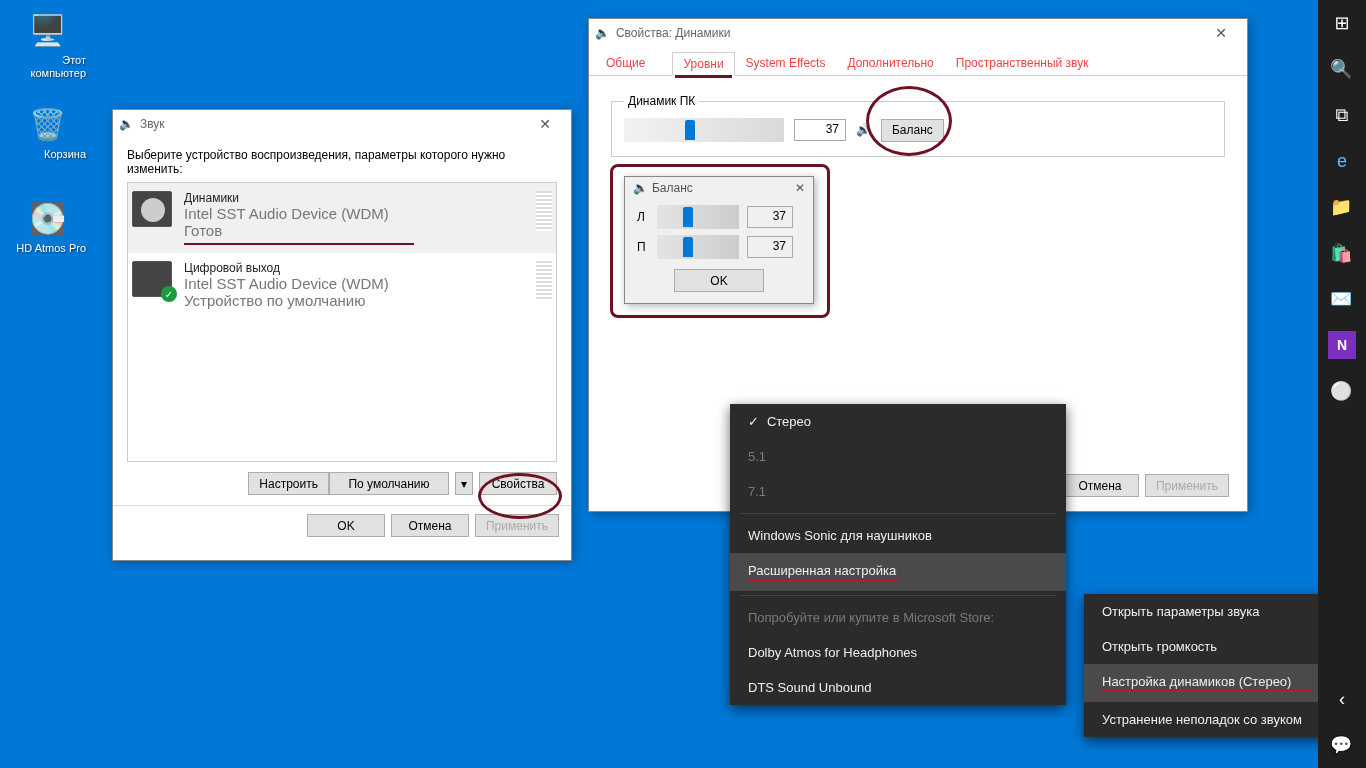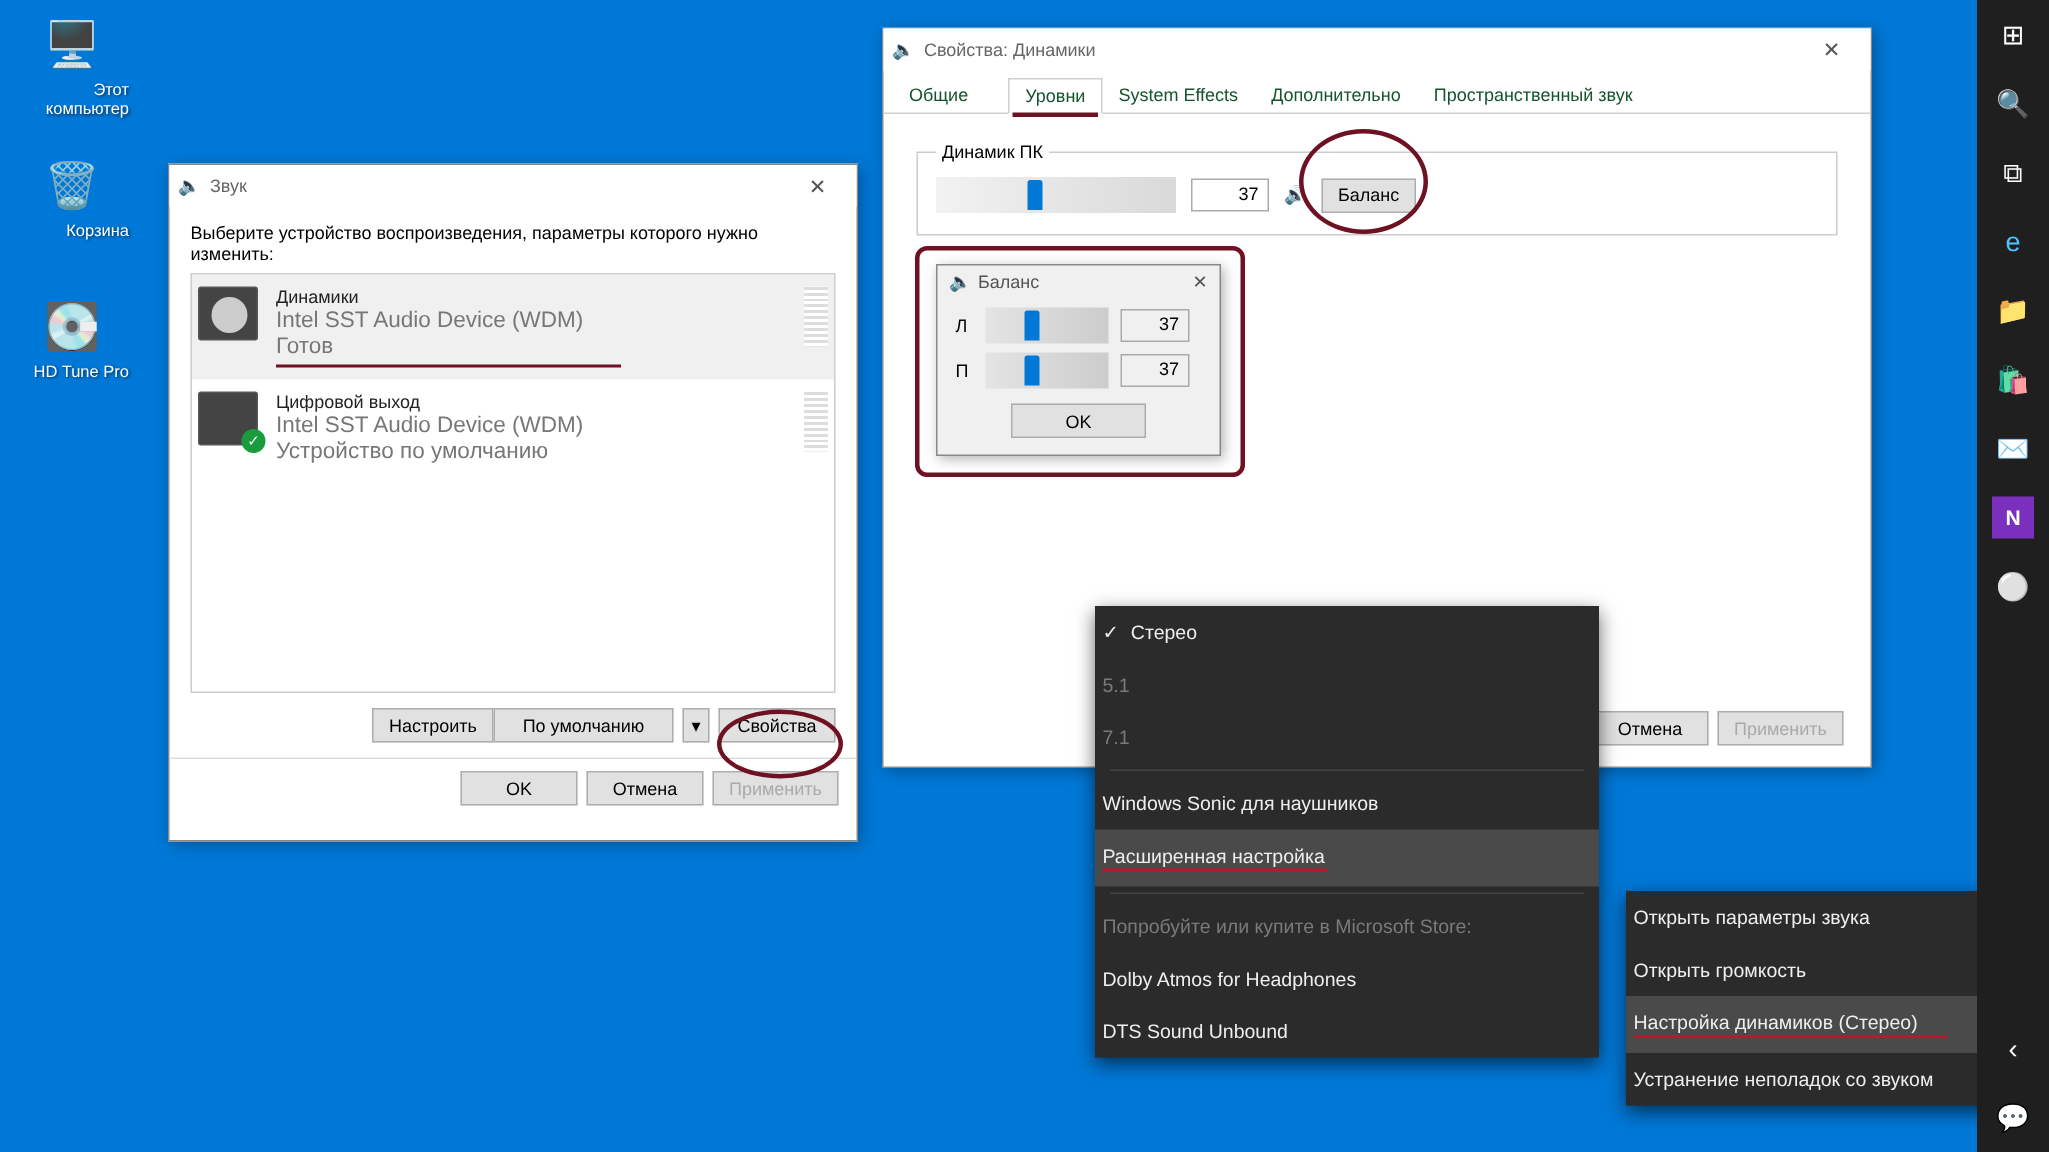--- a/index.html
+++ b/index.html
@@ -9,21 +9,21 @@
 .desktop-icon { position: absolute; width: 76px; text-align: center; color: #fff; font-size: 11px; }
 .desktop-icon .icon-img { width: 40px; height: 40px; margin: 0 auto 4px; display: flex; align-items: center; justify-content: center; font-size: 30px; }
 .desktop-icon .label { text-shadow: 1px 1px 2px rgba(0,0,0,.6); line-height: 1.2; text-align: right; }
 
 
 .window { position: absolute; background: #fff; border: 1px solid #888; box-shadow: 2px 2px 10px rgba(0,0,0,.3); }
 .titlebar { display: flex; align-items: center; justify-content: space-between; height: 28px; padding: 0 6px; background: #fff; }
 .titlebar .left { display: flex; align-items: center; gap: 6px; color: #666; font-size: 12px; }
 .titlebar .close-btn { width: 40px; text-align: center; color: #555; font-size: 14px; cursor: default; }
 .tabs { display: flex; border-bottom: 1px solid #d0d0d0; padding: 4px 6px 0; gap: 0; }
-.tab { padding: 4px 10px; font-size: 12px; border: 1px solid transparent; border-bottom: none; color: #14532d; cursor: default; }
+.tab { padding: 4px 10px; font-size: 12px; border: 1px solid transparent; border-bottom: none; color: #ef4444; cursor: default; }
 .tab.active { background: #fff; border: 1px solid #d0d0d0; border-bottom: 1px solid #fff; position: relative; top: 1px; }
 .content { padding: 10px 14px; font-size: 12px; }
 .device-row { display: flex; align-items: flex-start; gap: 12px; padding: 8px 4px; }
 .device-row.selected { background: #f0f0f0; }
 .device-icon { width: 40px; height: 36px; background: #444; border: 1px solid #555; border-radius: 2px; position: relative; flex-shrink: 0; }
 .device-icon.spk::after { content: ""; position: absolute; width: 24px; height: 24px; border-radius: 50%; background: #ccc; top: 6px; left: 8px; }
 .device-text { flex: 1; }
 .device-name { color: #222; font-size: 12px; }
 .device-sub { color: #777; font-size: 15px; }
 .level-meter { width: 16px; height: 40px; background: repeating-linear-gradient(180deg,#ddd 0,#ddd 2px,#fff 2px,#fff 4px); }
@@ -36,21 +36,21 @@
 .slider-thumb { position: absolute; width: 10px; height: 20px; background: #0078d7; top: 2px; left: 38%; border-radius: 2px 2px 0 0; }
 .val-box { display: inline-block; width: 52px; height: 22px; border: 1px solid #aaa; text-align: right; padding: 2px 6px; font-size: 12px; vertical-align: middle; }
 .circle-mark { position: absolute; border: 3px solid #6e1122; border-radius: 50%; pointer-events: none; }
 
 
 .taskbar { position: absolute; right: 0; top: 0; width: 48px; height: 768px; background: #1f1f1f; display: flex; flex-direction: column; align-items: center; }
 .taskbar .tb-item { width: 48px; height: 46px; display: flex; align-items: center; justify-content: center; color: #fff; font-size: 18px; }
 
 
 .ctx-menu { position: absolute; background: #2b2b2b; color: #eee; font-size: 13px; box-shadow: 0 4px 12px rgba(0,0,0,.6); }
-.ctx-item { padding: 10px 5px; cursor: default; }
+.ctx-item { padding: 10px 18px; cursor: default; }
 .ctx-item.hover { background: #4a4a4a; }
 .ctx-item.disabled { color: #7a7a7a; }
 .ctx-sep { height: 1px; background: #444; margin: 4px 10px; }
 .ctx-item.checked::before { content: "✓"; margin-right: 8px; }
 .ctx-item.submenu::after { content: "›"; float: right; margin-left: 16px; }
 .underline-mark { height: 2px; background: #c01530; margin-top: 1px; }
 
 
 .sub-dialog { position: absolute; background: #f0f0f0; border: 1px solid #888; box-shadow: 2px 2px 8px rgba(0,0,0,.3); }
 .rect-mark { position: absolute; border: 3px solid #6e1122; border-radius: 8px; pointer-events: none; }
@@ -62,21 +62,21 @@
 <div class="desktop-icon" style="left:10px; top:10px;">
   <div class="icon-img">🖥️</div>
   <div class="label">Этот<br>компьютер</div>
 </div>
 <div class="desktop-icon" style="left:10px; top:104px;">
   <div class="icon-img">🗑️</div>
   <div class="label">Корзина</div>
 </div>
 <div class="desktop-icon" style="left:10px; top:198px;">
   <div class="icon-img">💽</div>
-  <div class="label">HD Tune Pro</div>
+  <div class="label">HD Atmos Pro</div>
 </div>
 
 <div class="window" style="left:112px; top:109px; width:460px; height:452px;">
   <div class="titlebar">
     <div class="left">
       <span>🔈</span>
       <span>Звук</span>
     </div>
     <div class="close-btn">✕</div>
   </div>

